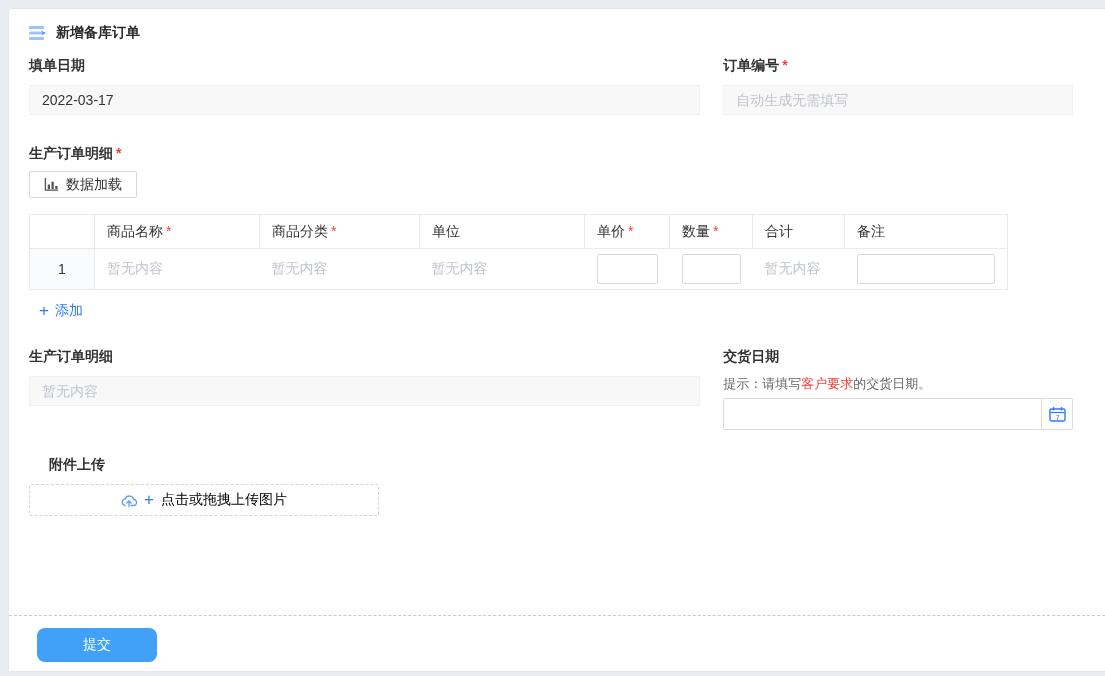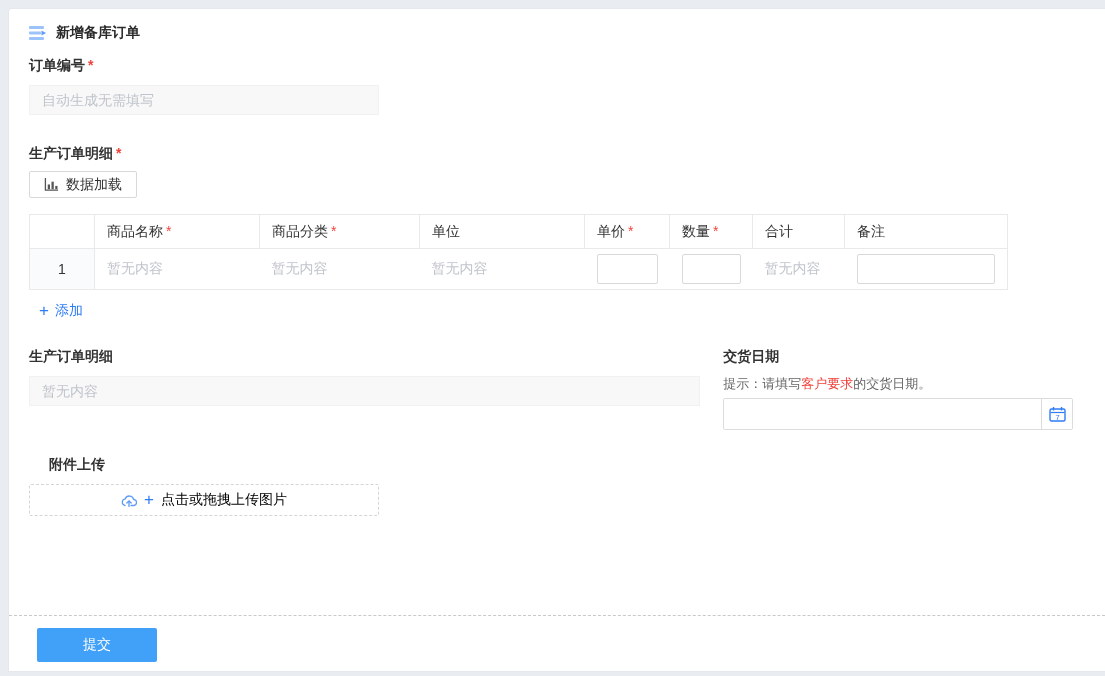--- a/index.html
+++ b/index.html
@@ -101,21 +101,21 @@
   }
   .upload-box .plus { color: #2f7cf6; font-size: 17px; }
   .upload-box .txt { color: #000000; font-size: 14px; }
   
   .footer { position: absolute; left: 0; right: 0; top: 606px; }
   .footer .divider { border-top: 1px dashed #c9c9c9; }
   .footer .btn-row { padding: 12px 0 0 28px; }
   .btn-submit {
     width: 120px; height: 34px;
     background: #41a0f7; color: #fff;
-    border: none; border-radius: 2px;
+    border: none; border-radius: 8px;
     font-size: 14px; cursor: pointer;
     font-family: "Liberation Sans", "DejaVu Sans", sans-serif;
   }
 </style>
 </head>
 <body>
 
 <div class="card">
 
   
@@ -126,20 +126,24 @@
         <rect x="0" y="6.5" width="12" height="3" rx="1" fill="#9cc2fa"></rect>
         <path d="M12.5 5.5 L17 8 L12.5 10.5 Z" fill="#5f9bf7"></path>
         <rect x="0" y="12" width="15" height="3" rx="1" fill="#9cc2fa"></rect>
       </svg>
     </span>
     <span class="title">新增备库订单</span>
   </div>
 
   
   <div class="form-row">
+    <div class="col-left">
+      <div class="lbl">填单日期</div>
+      <div class="ro-field">2022-03-17</div>
+    </div>
     <div class="col-right">
       <div class="lbl"><span>订单编号</span><span class="req">*</span></div>
       <div class="ro-field"><span class="ph">自动生成无需填写</span></div>
     </div>
   </div>
 
   
   <div class="lbl section-label"><span>生产订单明细</span><span class="req">*</span></div>
   <button class="btn-load">
     <span style="display:inline-flex;">

